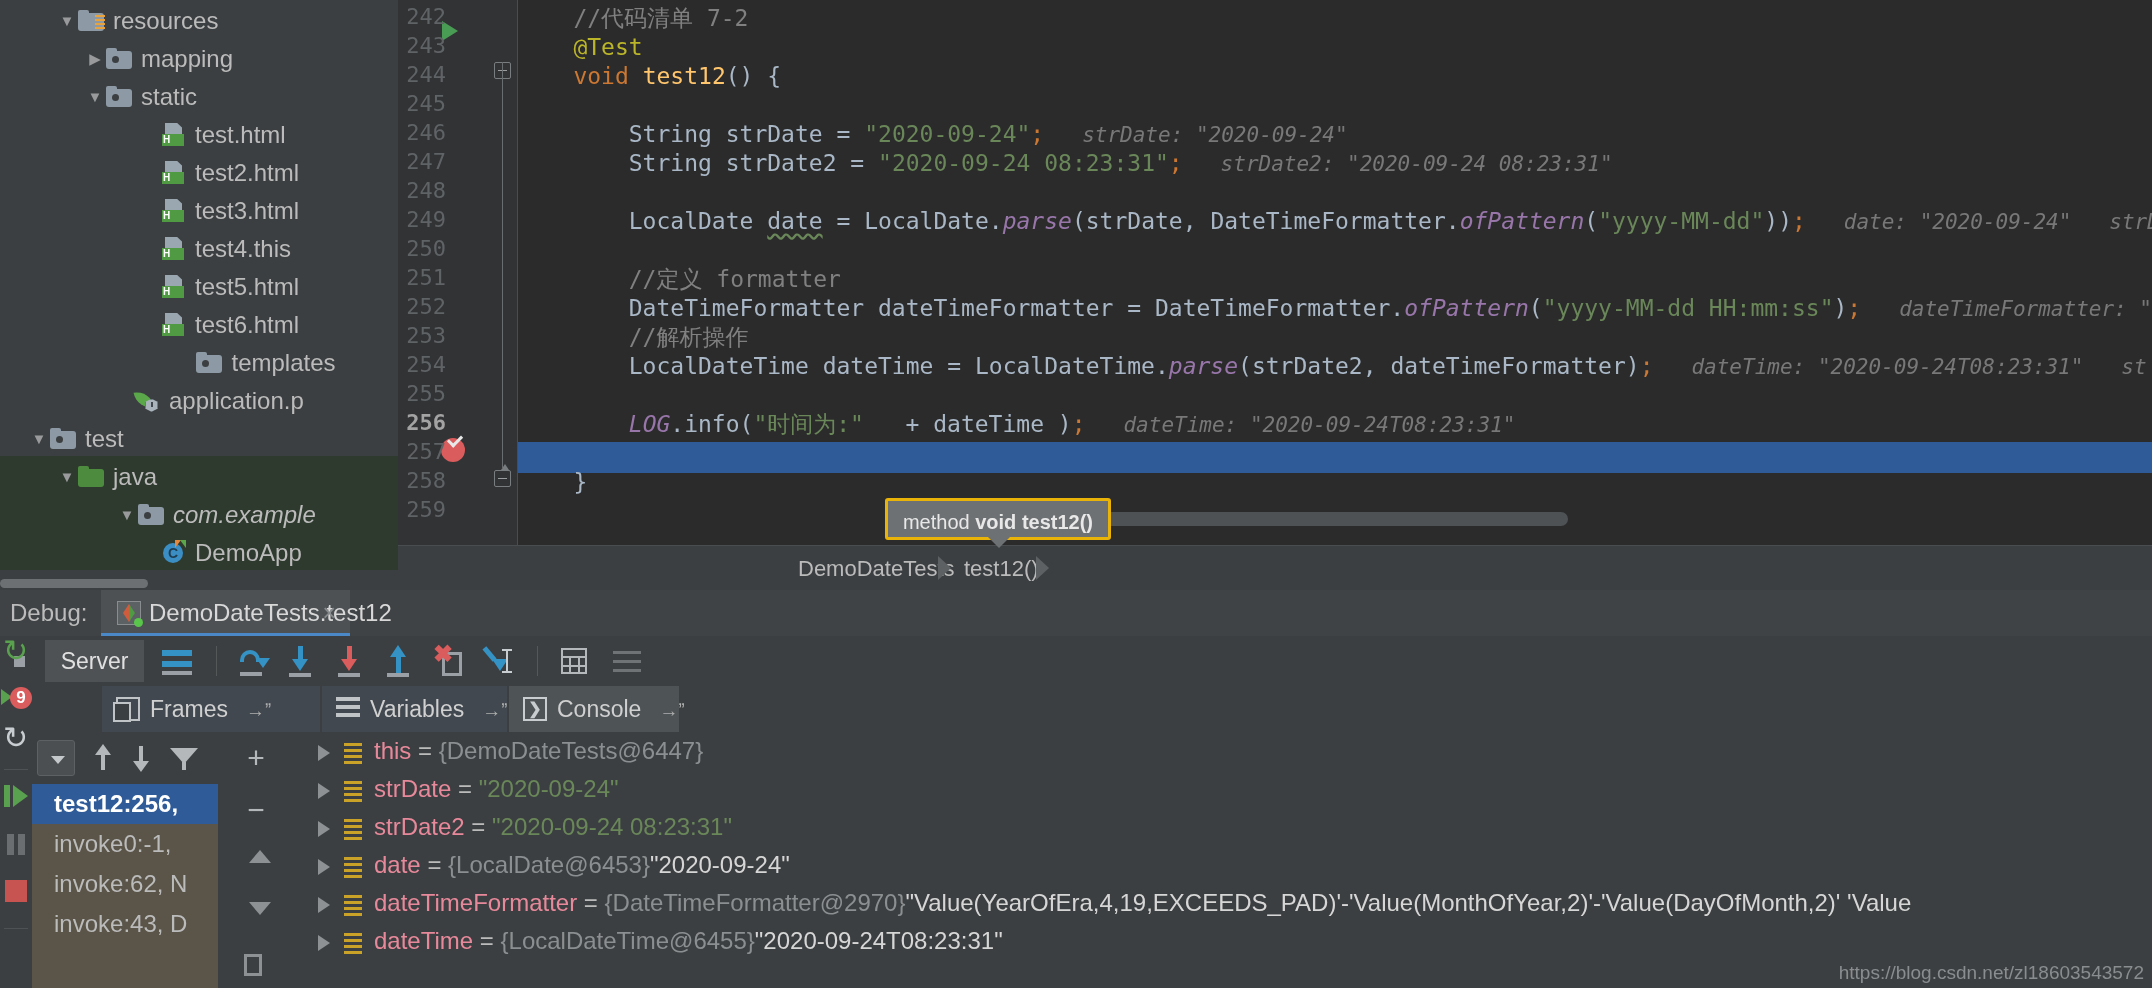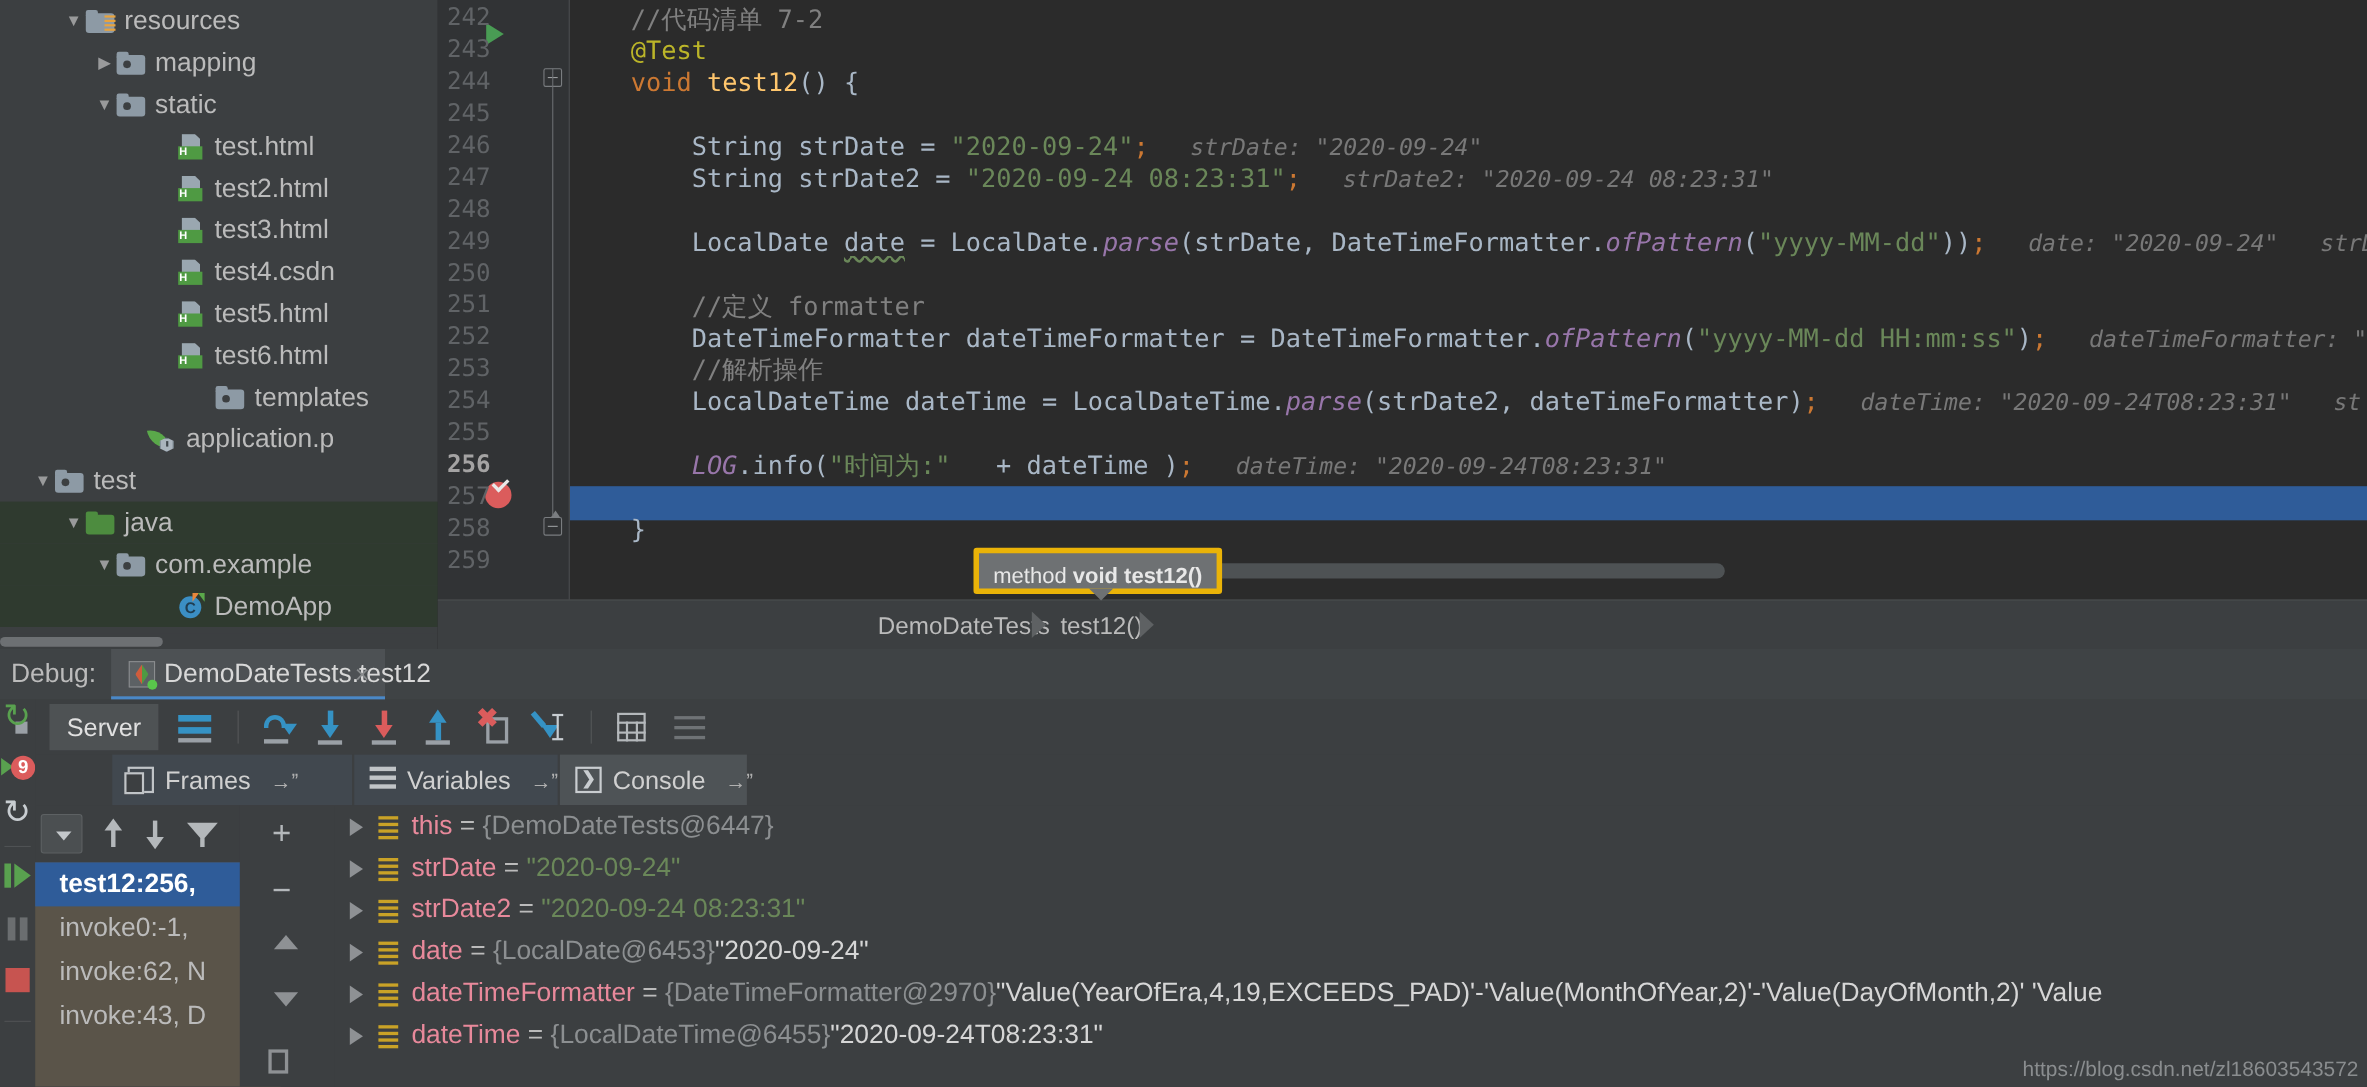--- a/index.html
+++ b/index.html
@@ -187,21 +187,21 @@
 
   
   #ed-hscroll {
     position:absolute; left:520px; top:512px; width:650px; height:14px;
     background:#4e5254; border-radius:7px;
   }
 
   
   #tooltip {
     position:absolute; left:487px; top:498px; width:226px; height:42px;
-    background:#6e7173; border:5px solid #eab308; border-radius:3px;
+    background:#6e7173; border:3px solid #eab308; border-radius:3px;
     color:#e8e8e8; font-size:20px; line-height:42px; text-align:center;
     z-index:20;
   }
   #tooltip .b { font-weight:bold; }
   #tooltip::after {
     content:""; position:absolute; left:100px; bottom:-11px; width:0;height:0;
     border-top:11px solid #6e7173; border-left:11px solid transparent; border-right:11px solid transparent;
   }
 
   
@@ -382,28 +382,28 @@
                 <i></i>
                 <i></i>
                 <i></i>
                 <i></i>
               </span></span><span class="tlabel">resources</span></div>
           <div class="tree-row" style="padding-left: 84px;"><span class="arrow">▶</span><span class="ic ic-folder"><span class="dot"></span></span><span class="tlabel">mapping</span></div>
           <div class="tree-row" style="padding-left: 84px;"><span class="arrow">▼</span><span class="ic ic-folder"><span class="dot"></span></span><span class="tlabel">static</span></div>
           <div class="tree-row" style="padding-left: 140px;"><span class="arrow blank">&nbsp;</span><span class="ic ic-html"><span class="page"></span><span class="tag">H</span></span><span class="tlabel">test.html</span></div>
           <div class="tree-row" style="padding-left: 140px;"><span class="arrow blank">&nbsp;</span><span class="ic ic-html"><span class="page"></span><span class="tag">H</span></span><span class="tlabel">test2.html</span></div>
           <div class="tree-row" style="padding-left: 140px;"><span class="arrow blank">&nbsp;</span><span class="ic ic-html"><span class="page"></span><span class="tag">H</span></span><span class="tlabel">test3.html</span></div>
-          <div class="tree-row" style="padding-left: 140px;"><span class="arrow blank">&nbsp;</span><span class="ic ic-html"><span class="page"></span><span class="tag">H</span></span><span class="tlabel">test4.csdn</span></div>
+          <div class="tree-row" style="padding-left: 140px;"><span class="arrow blank">&nbsp;</span><span class="ic ic-html"><span class="page"></span><span class="tag">H</span></span><span class="tlabel">test4.this</span></div>
           <div class="tree-row" style="padding-left: 140px;"><span class="arrow blank">&nbsp;</span><span class="ic ic-html"><span class="page"></span><span class="tag">H</span></span><span class="tlabel">test5.html</span></div>
           <div class="tree-row" style="padding-left: 140px;"><span class="arrow blank">&nbsp;</span><span class="ic ic-html"><span class="page"></span><span class="tag">H</span></span><span class="tlabel">test6.html</span></div>
           <div class="tree-row" style="padding-left: 112px; text-align: center;"><span class="arrow blank">&nbsp;</span><span class="ic ic-folder"><span class="dot"></span></span><span class="tlabel">templates</span></div>
           <div class="tree-row" style="padding-left: 112px;"><span class="arrow blank">&nbsp;</span><span class="ic ic-leaf"><span class="leaf"></span><span class="pw"></span></span><span class="tlabel">application.p</span></div>
           <div class="tree-row" style="padding-left: 28px;"><span class="arrow">▼</span><span class="ic ic-folder"><span class="dot"></span></span><span class="tlabel">test</span></div>
           <div class="tree-row srcroot" style="padding-left: 56px;"><span class="arrow">▼</span><span class="ic ic-folder green"></span><span class="tlabel">java</span></div>
-          <div class="tree-row srcroot" style="padding-left: 84px;"><span class="arrow">▼</span><span class="ic ic-folder"><span class="dot"></span></span><span class="tlabel">com.example</span></div>
+          <div class="tree-row srcroot" style="padding-left: 116px; font-style: italic;"><span class="arrow">▼</span><span class="ic ic-folder"><span class="dot"></span></span><span class="tlabel">com.example</span></div>
           <div class="tree-row srcroot" style="padding-left: 140px;"><span class="arrow blank">&nbsp;</span><span class="ic ic-class"><span class="circ"></span><span class="tri1"></span><span class="tri2"></span></span><span class="tlabel">DemoApp</span></div>
         </div>
       <div id="tree-hscroll">
         <div class="thumb"></div>
       </div>
     </div>
 
     <div id="editor">
       <div id="hl-line"></div>
 

